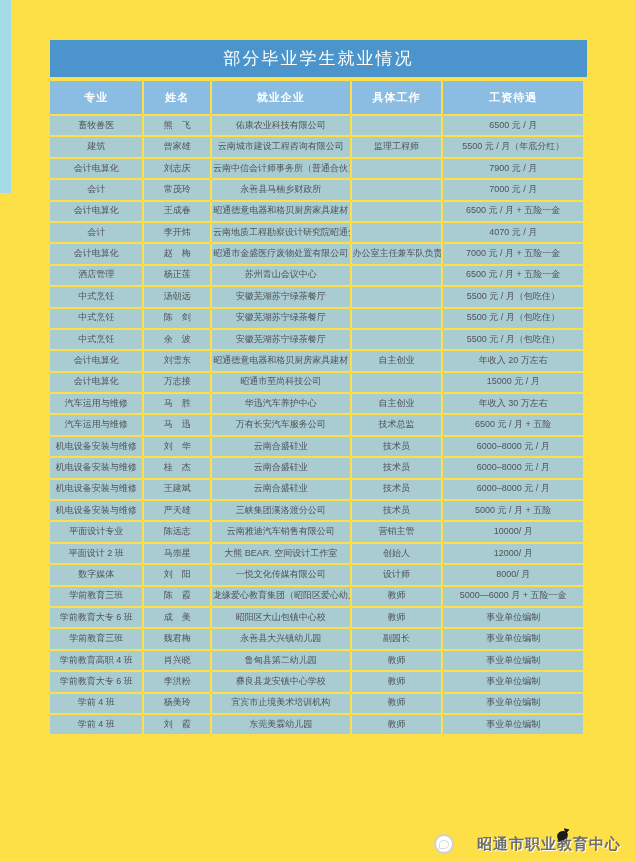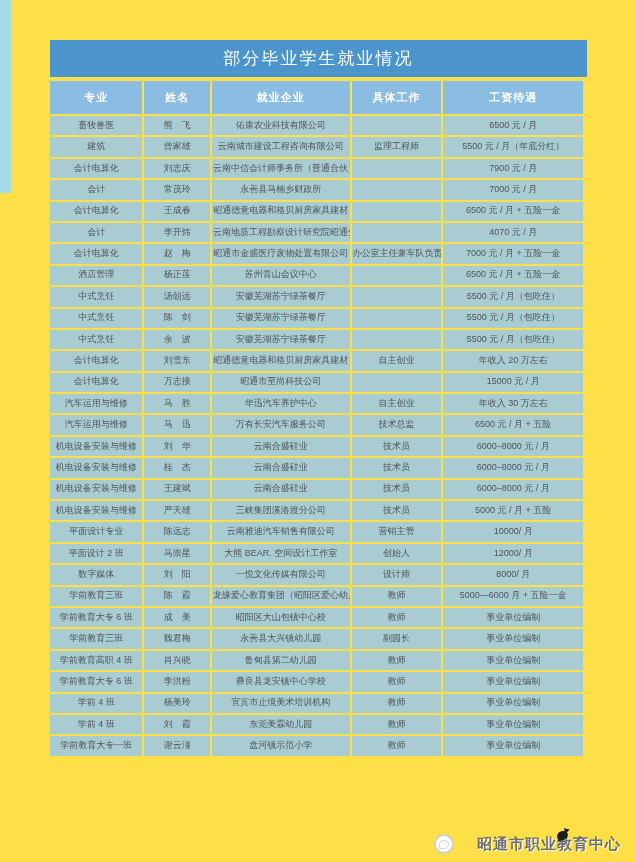--- a/index.html
+++ b/index.html
@@ -351,27 +351,20 @@
             <td>教师</td>
             <td>事业单位编制</td>
           </tr>
           <tr>
             <td>学前 4 班</td>
             <td>刘　霞</td>
             <td>东莞美霖幼儿园</td>
             <td>教师</td>
             <td>事业单位编制</td>
           </tr>
-          <tr>
-            <td>学前教育大专一班</td>
-            <td>谢云湴</td>
-            <td>盘河镇示范小学</td>
-            <td>教师</td>
-            <td>事业单位编制</td>
-          </tr>
         </tbody>
     </table>
   </div>
 
   <div id="footer">
     <div id="footer-logo"></div>
     <div id="footer-text">昭通市职业教育中心<span id="bird-mark"></span></div>
   </div>
 
 </div>

